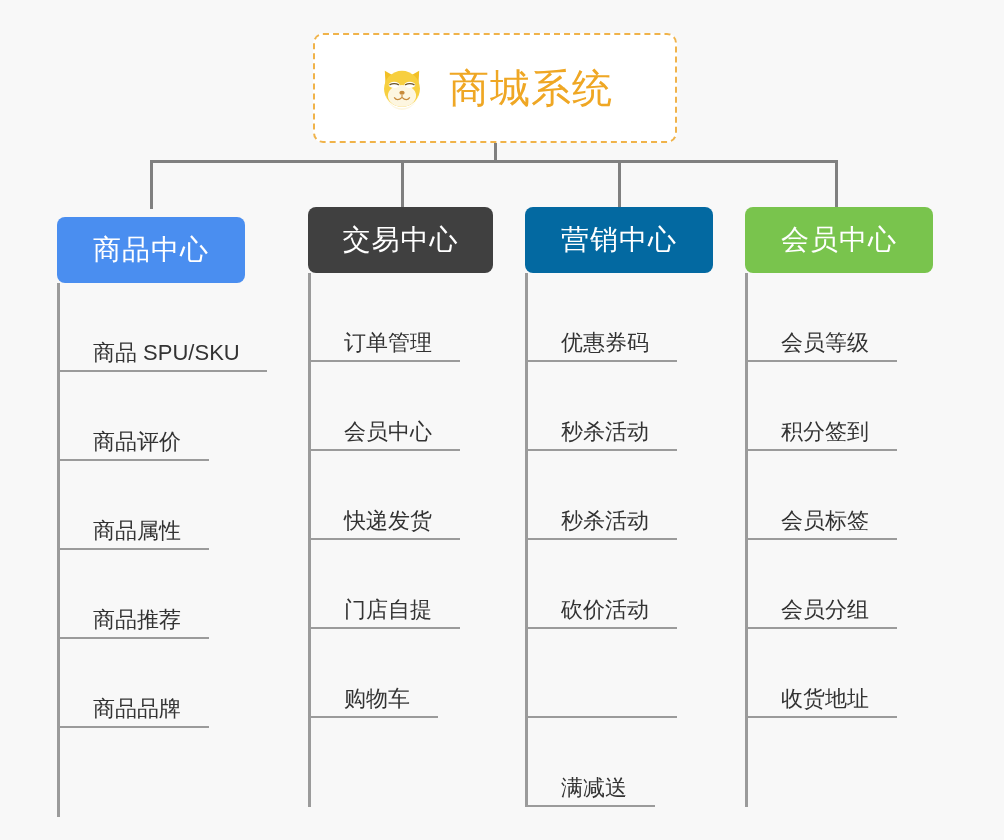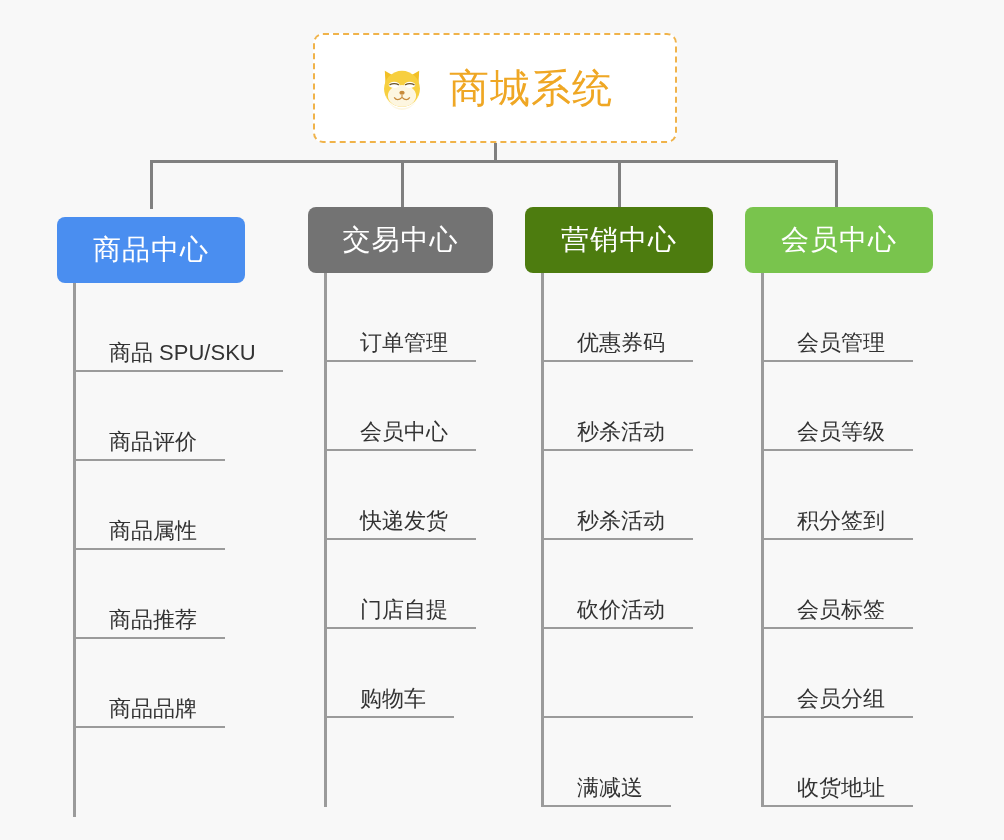--- a/index.html
+++ b/index.html
@@ -74,21 +74,20 @@
     align-items: center;
     justify-content: center;
     color: #ffffff;
     font-size: 28px;
     letter-spacing: 1px;
     white-space: nowrap;
   }
 
   .leaf-list {
     position: relative;
-    margin-left: 16px;
     padding-top: 0;
   }
   
   .leaf-spine {
     position: absolute;
     left: 0;
     top: 0;
     width: 3px;
     background: #9b9b9b;
   }
@@ -175,21 +174,21 @@
           <span class="leaf-label">商品推荐</span>
         </div>
       <div class="leaf-item">
           <div class="leaf-underline" style="width:152px;"></div>
           <span class="leaf-label">商品品牌</span>
         </div>
     </div>
   </div>
 
   <div class="column" style="left:308px; width:185px;">
-    <div class="cat-node" style="background:#737373;">
+    <div class="cat-node" style="background:#404040;">
       <span>交易中心</span>
     </div>
     <div class="leaf-list">
       <div class="leaf-spine" style="height:534px;"></div>
       <div class="leaf-item">
           <div class="leaf-underline" style="width:152px;"></div>
           <span class="leaf-label">订单管理</span>
         </div>
       <div class="leaf-item">
           <div class="leaf-underline" style="width:152px;"></div>
@@ -204,21 +203,21 @@
           <span class="leaf-label">门店自提</span>
         </div>
       <div class="leaf-item">
           <div class="leaf-underline" style="width:130px;"></div>
           <span class="leaf-label">购物车</span>
         </div>
     </div>
   </div>
 
   <div class="column" style="left:525px; width:188px;">
-    <div class="cat-node" style="background:#4d7c0f;">
+    <div class="cat-node" style="background:#0369a1;">
       <span>营销中心</span>
     </div>
     <div class="leaf-list">
       <div class="leaf-spine" style="height:534px;"></div>
       <div class="leaf-item">
           <div class="leaf-underline" style="width:152px;"></div>
           <span class="leaf-label">优惠券码</span>
         </div>
       <div class="leaf-item">
           <div class="leaf-underline" style="width:152px;"></div>
@@ -243,24 +242,20 @@
   </div>
 
   <div class="column" style="left:745px; width:188px;">
     <div class="cat-node" style="background:#79c44d;">
       <span>会员中心</span>
     </div>
     <div class="leaf-list">
       <div class="leaf-spine" style="height:534px;"></div>
       <div class="leaf-item">
           <div class="leaf-underline" style="width:152px;"></div>
-          <span class="leaf-label">会员管理</span>
-        </div>
-      <div class="leaf-item">
-          <div class="leaf-underline" style="width:152px;"></div>
           <span class="leaf-label">会员等级</span>
         </div>
       <div class="leaf-item">
           <div class="leaf-underline" style="width:152px;"></div>
           <span class="leaf-label">积分签到</span>
         </div>
       <div class="leaf-item">
           <div class="leaf-underline" style="width:152px;"></div>
           <span class="leaf-label">会员标签</span>
         </div>

